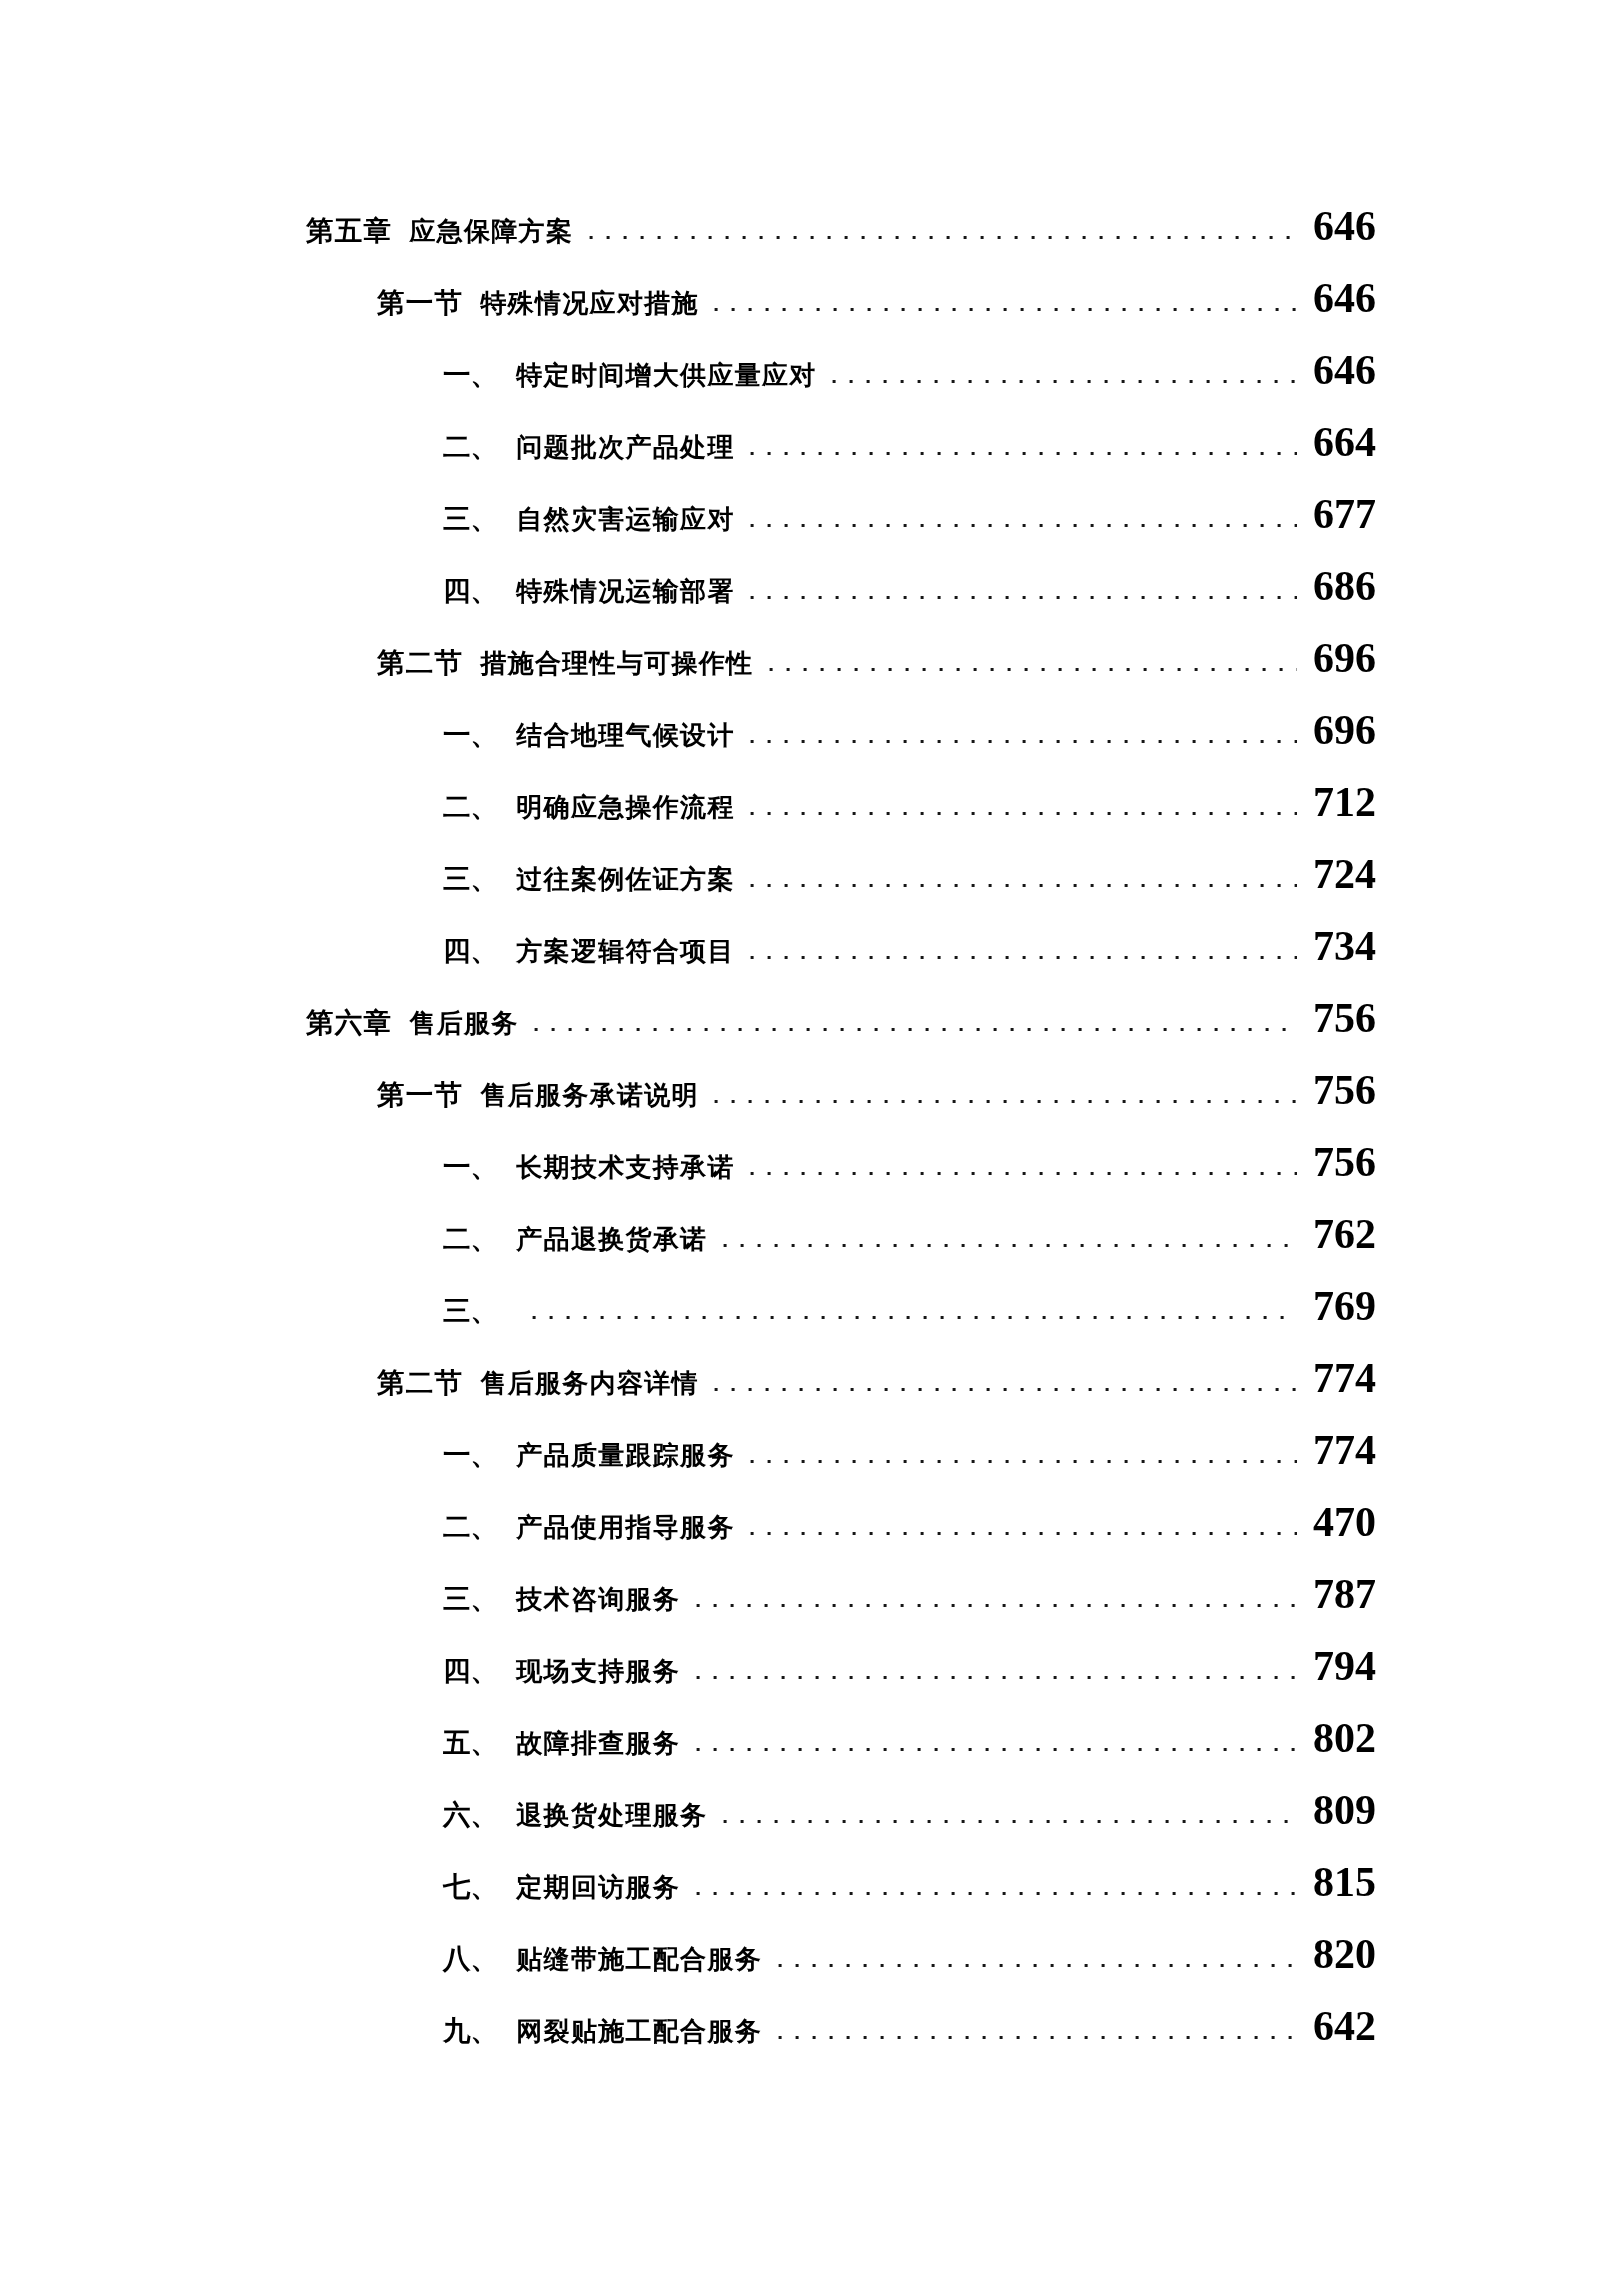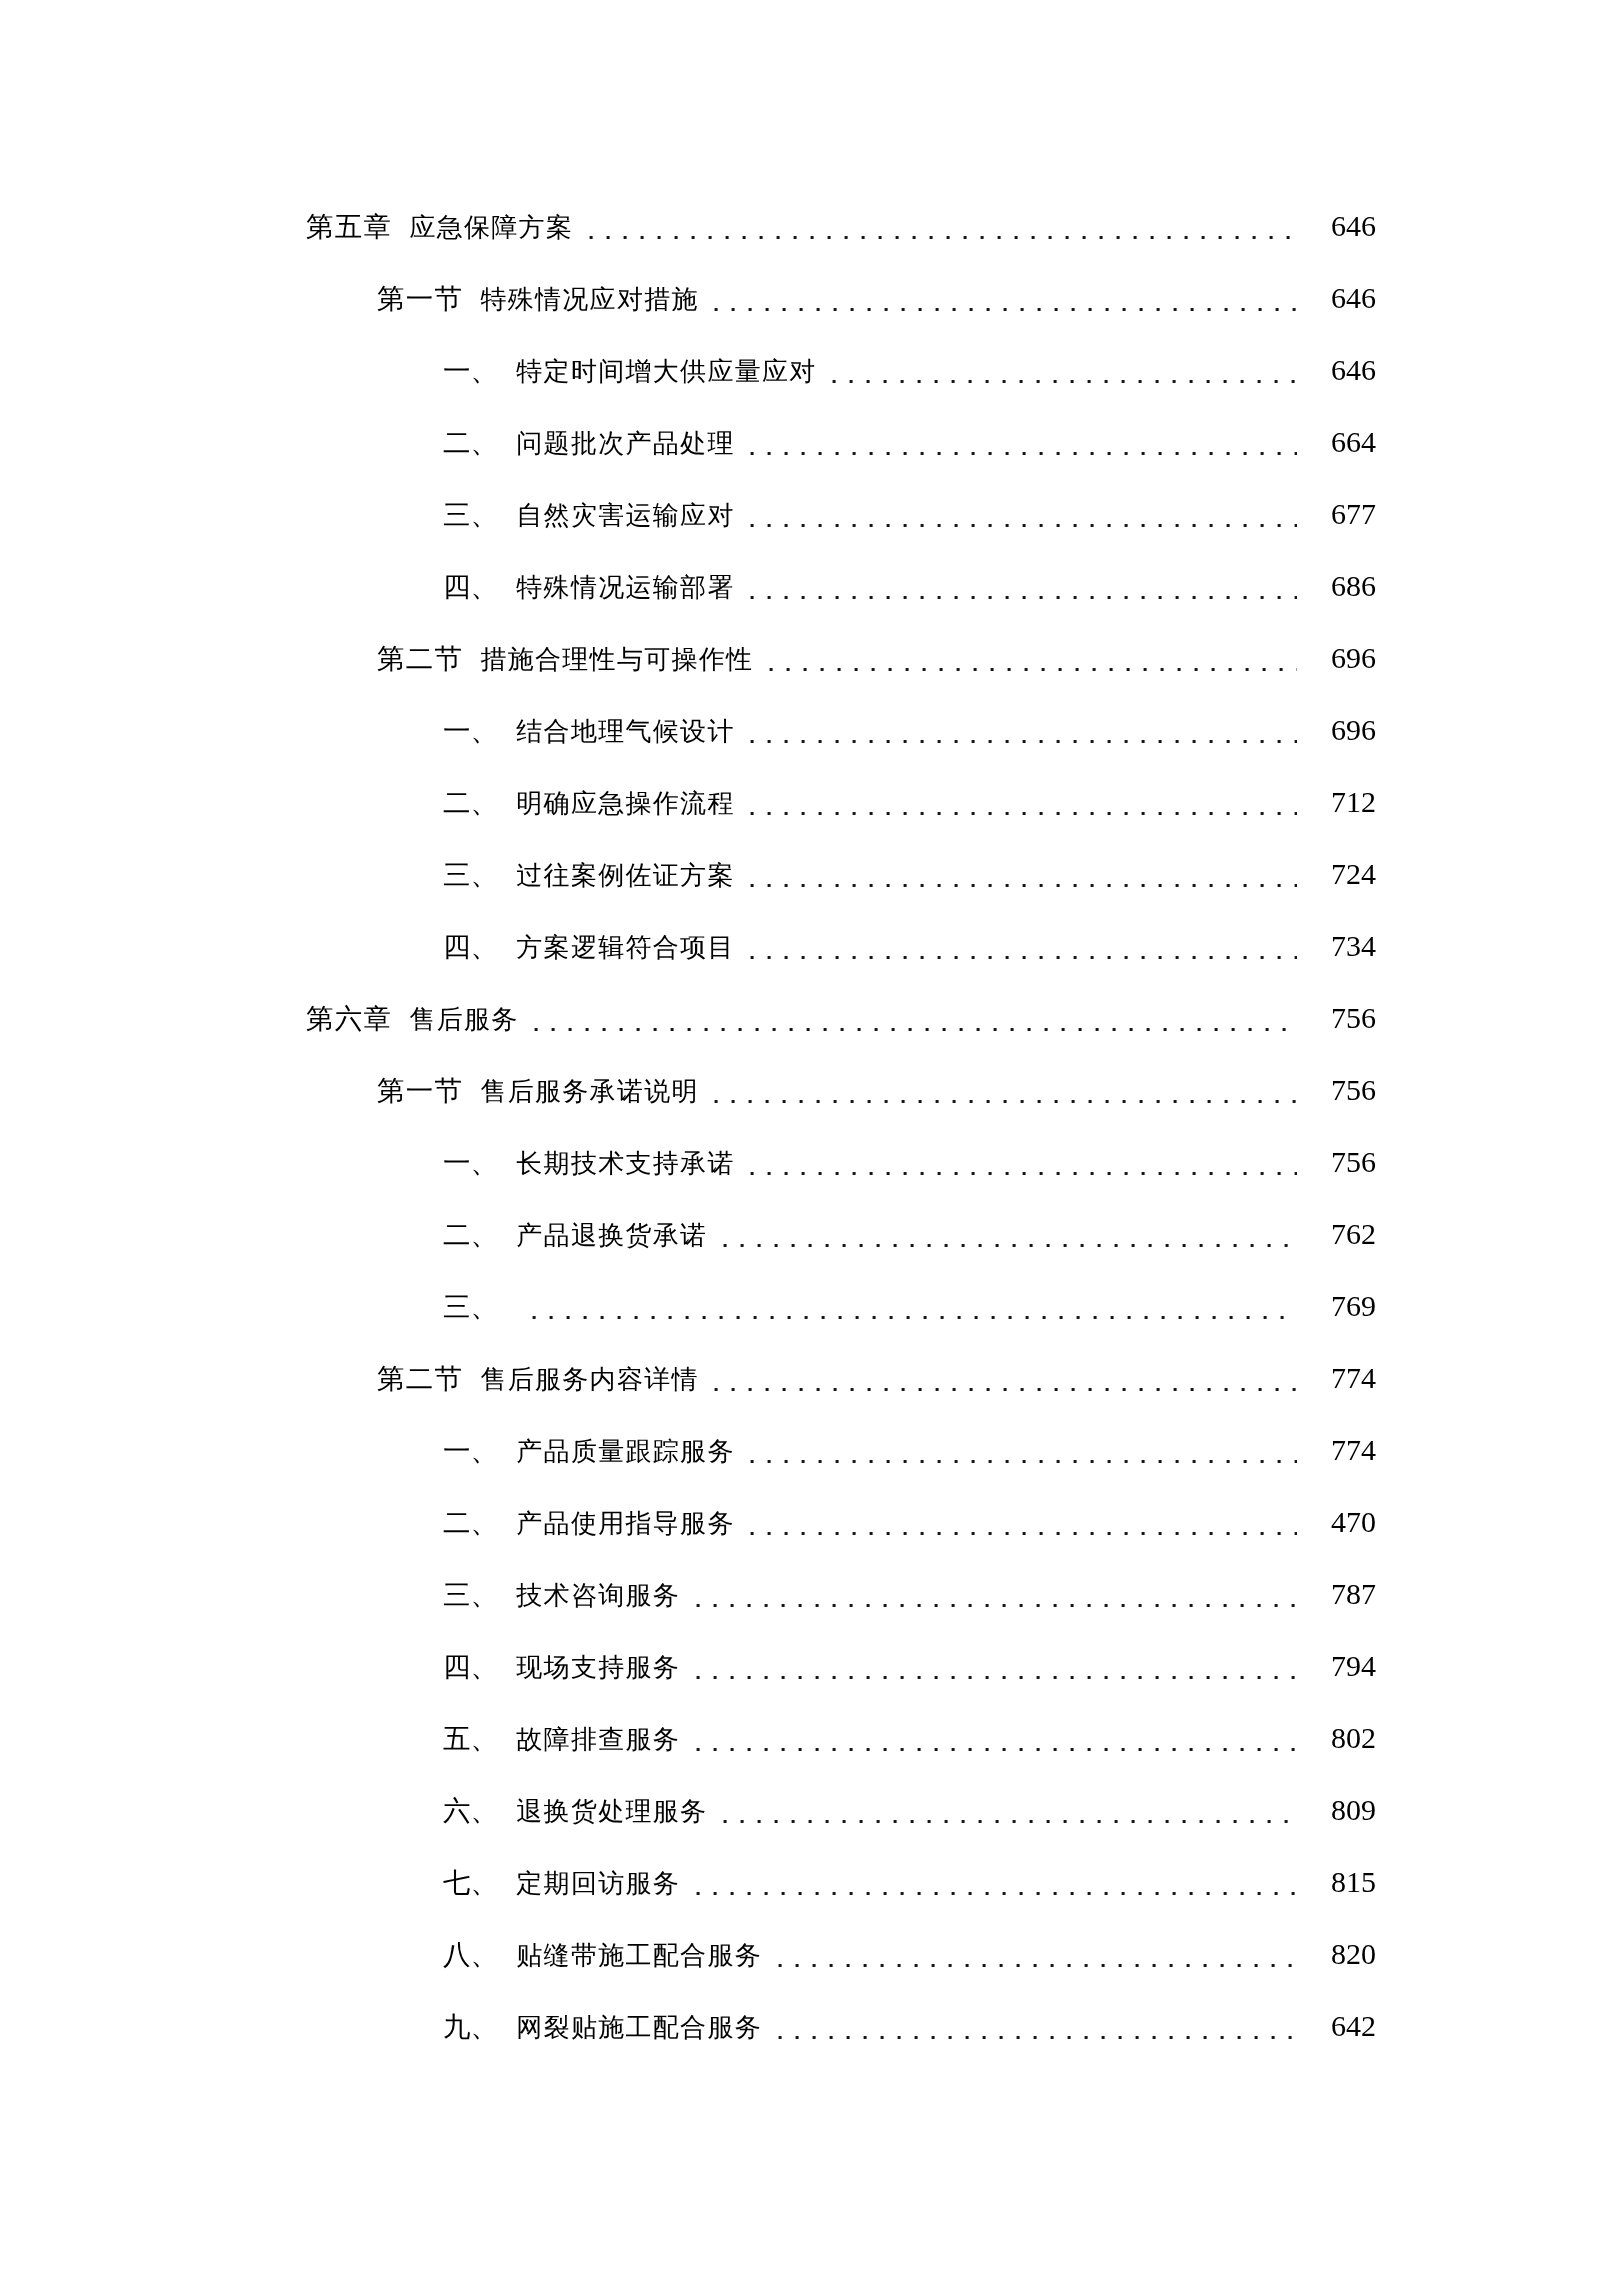--- a/index.html
+++ b/index.html
@@ -18,20 +18,21 @@
   .page {
     position: absolute;
     inset: 0;
     background: #ffffff;
   }
   .toc {
     position: absolute;
     left: 306px;
     top: 190px;
     width: 1070px;
+    font-weight: bold;
   }
   .toc-row {
     display: flex;
     align-items: baseline;
     height: 72px;
     line-height: 72px;
     white-space: nowrap;
   }
   .toc-row.section { padding-left: 71px; }
   .toc-row.item    { padding-left: 137px; }
@@ -49,21 +50,21 @@
     flex: 1 1 auto;
     align-self: stretch;
     margin-left: 6.5px;
     min-width: 19.6px;
     background-image: radial-gradient(circle, #161616 1.6px, rgba(0,0,0,0) 2px);
     background-size: 17px 5.2px;
     background-repeat: repeat-x;
     background-position: 2.6px 45px;
   }
   .pagenum {
-    font-size: 30px;
+    font-size: 42px;
     flex: 0 0 79px;
     width: 79px;
     text-align: right;
   }
 </style>
 </head>
 <body>
 
 <div class="page">
   <div class="toc">

